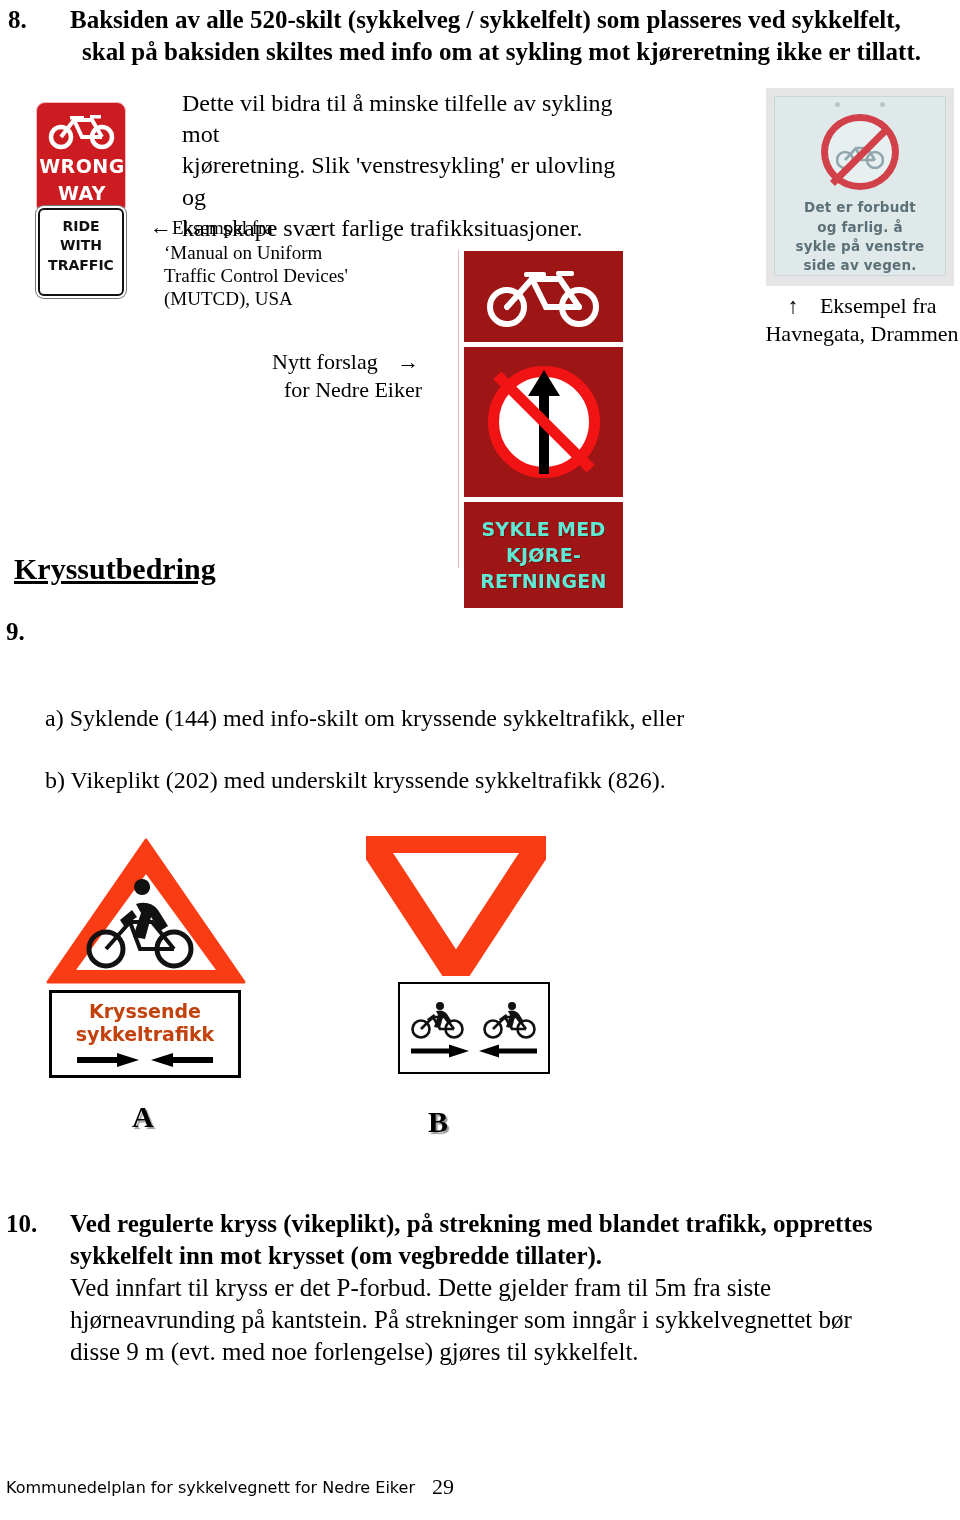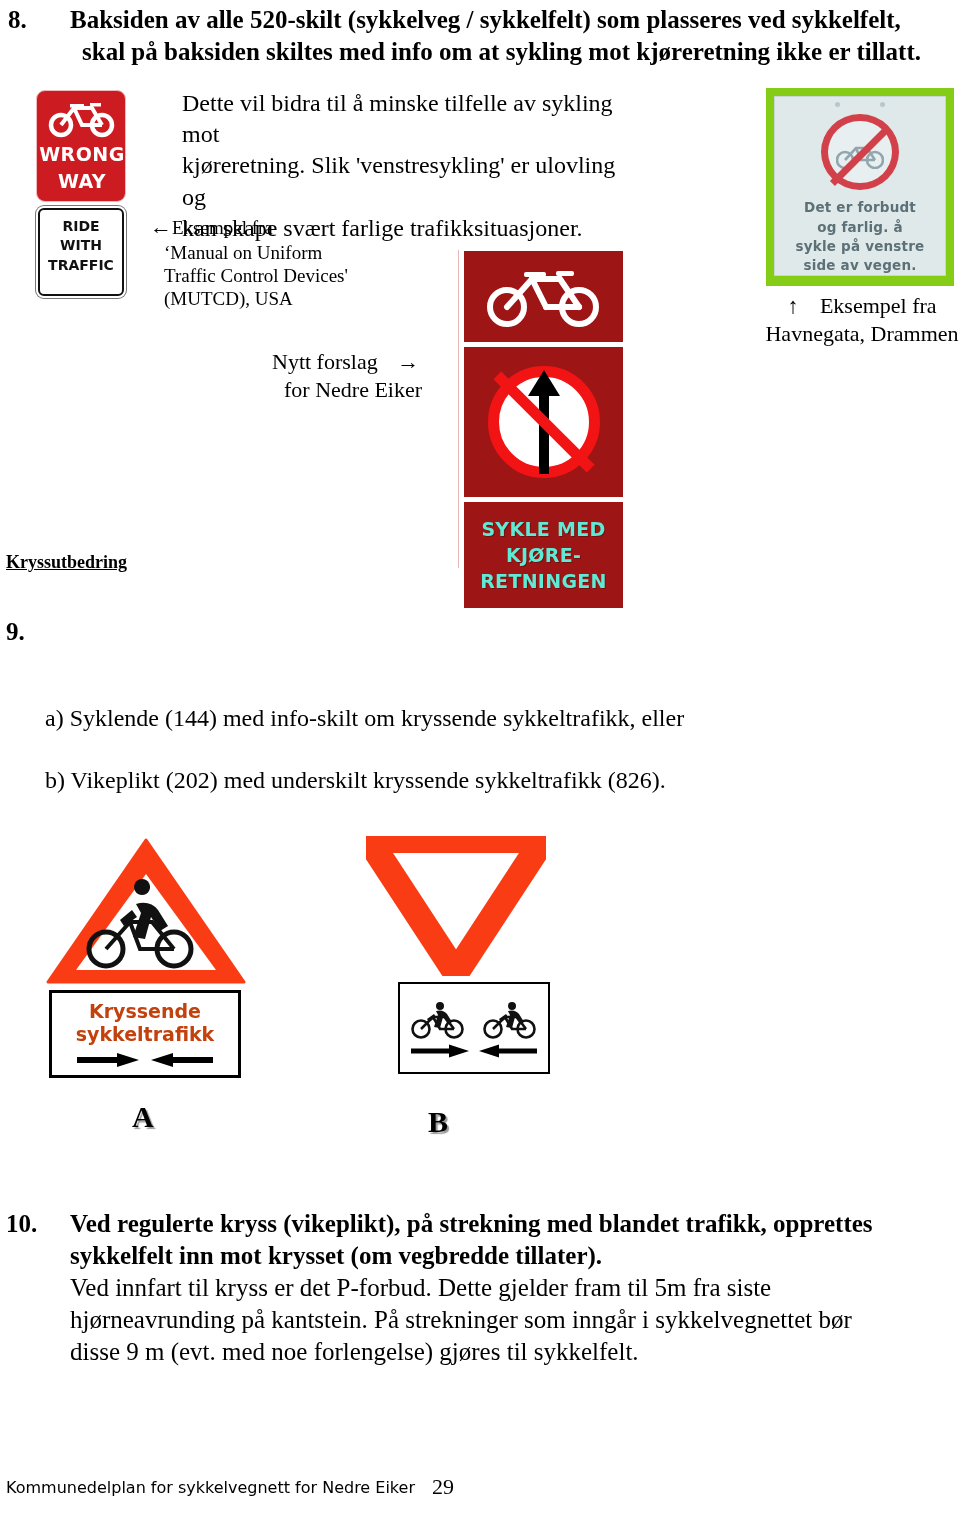--- a/index.html
+++ b/index.html
@@ -28,23 +28,24 @@
     position: absolute;
     font-size: 25px;
     line-height: 1.28;
   }
   .item-body .bold { font-weight: bold; display: block; }
   .item-body .norm { font-weight: normal; display: block; }
 
   .section-head {
     position: absolute;
     font-weight: bold;
-    font-size: 18px;
+    font-size: 30px;
     text-decoration: underline;
     letter-spacing: 0px;
+    margin-left: 8px;
   }
 
   .para {
     position: absolute;
     font-size: 24px;
     line-height: 1.3;
   }
 
   .list-line {
     position: absolute;
@@ -80,21 +81,21 @@
   .footer-page {
     position: absolute;
     font-family: "Liberation Serif", serif;
     font-size: 22px;
   }
 
   
   .mutcd { position: absolute; }
   .mutcd-top {
     position: absolute;
-    left: 0; top: 0;
+    left: 0; top: 12px;
     width: 90px; height: 112px;
     background: #CC1C22;
     border-radius: 9px;
     border: 1px solid #f0b9ba;
     box-sizing: border-box;
   }
   .mutcd-bike {
     position: absolute;
     left: 9px; top: 7px;
     width: 72px; height: 40px;
@@ -125,21 +126,21 @@
     font-family: "DejaVu Sans", sans-serif;
     font-weight: bold;
     font-size: 14px;
     color: #111;
     line-height: 1.38;
   }
 
   
   .havne {
     position: absolute;
-    background: #84cc16;
+    background: #e5e5e5;
     padding: 8px 8px 10px 8px;
     box-sizing: border-box;
   }
   .havne-inner {
     width: 100%; height: 100%;
     background: #dfe9ea;
     border: 1px solid #c9d6d7;
     box-sizing: border-box;
     position: relative;
     display: flex;

